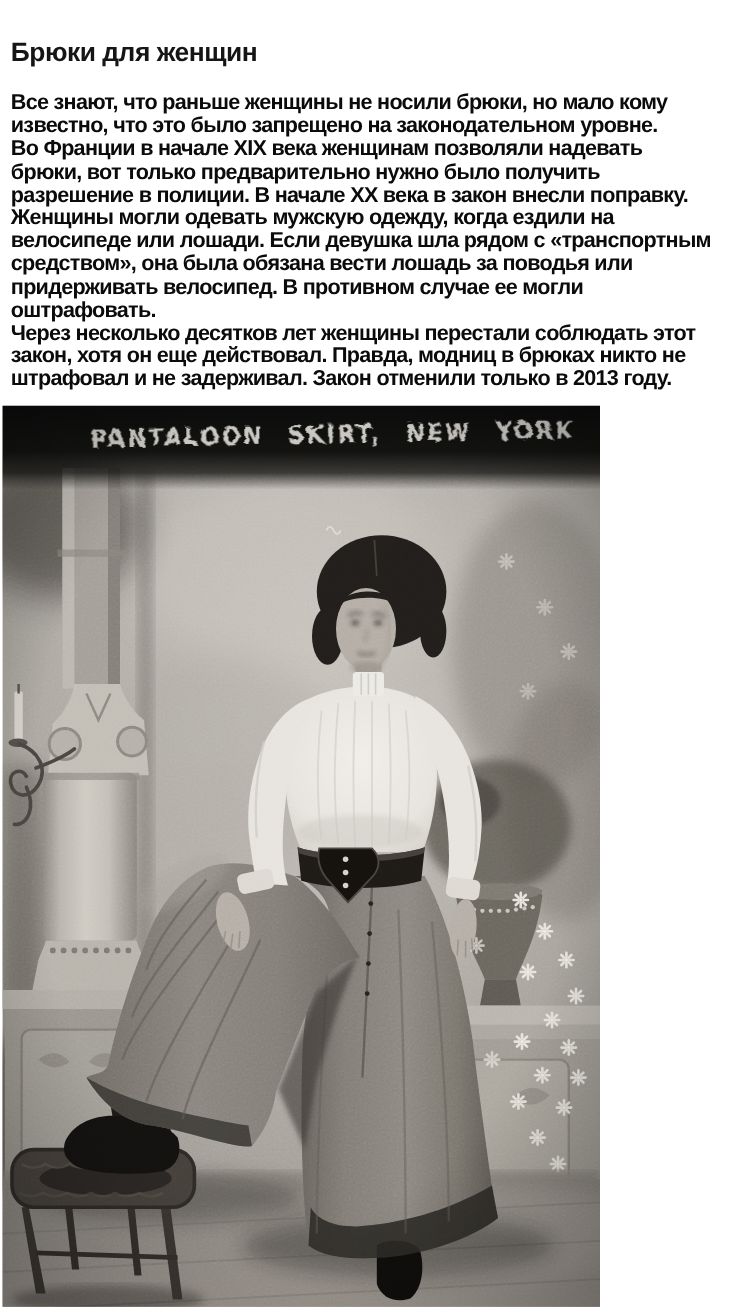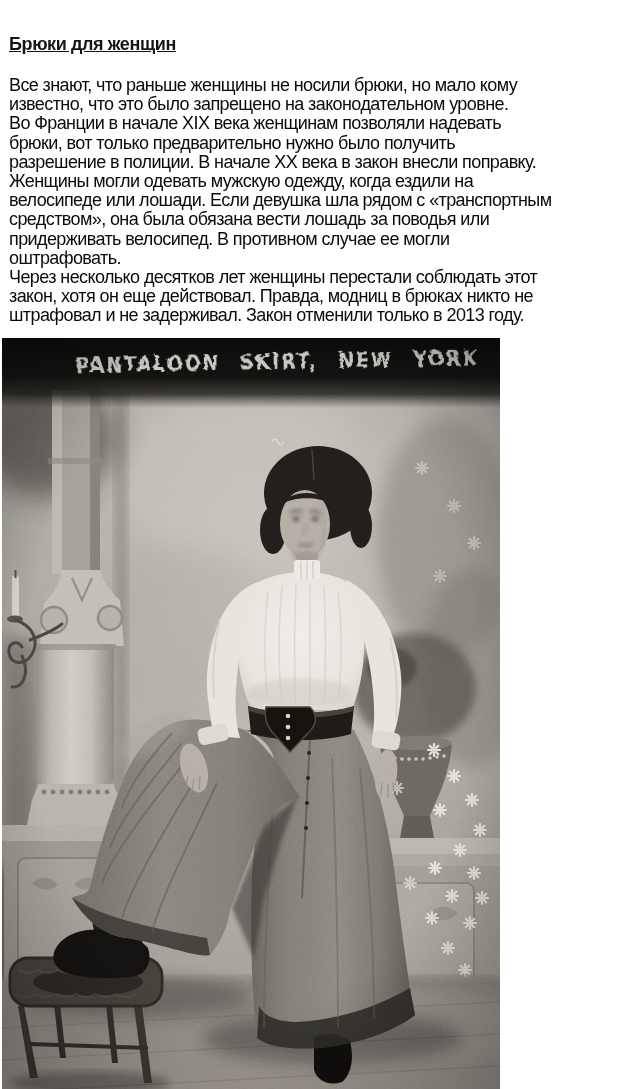--- a/index.html
+++ b/index.html
@@ -5,26 +5,26 @@
   html,body{margin:0;padding:0;}
   body{
     width:620px;height:1089px;overflow:hidden;
     background:#ffffff;
     font-family:"Liberation Sans", sans-serif;
     color:#111;
   }
   .page{width:620px;height:1089px;position:relative;}
   .article-title{
     margin:34px 0 0 9px;
-    font-size:18px;font-weight:700;letter-spacing:-0.4px;
-    line-height:20px;color:#151515;text-decoration:underline;
+    font-size:22px;font-weight:700;letter-spacing:-0.4px;
+    line-height:20px;color:#151515;
   }
   .article-body{
     margin:22px 0 12px 9px;
-    font-size:18px;font-weight:400;letter-spacing:-0.6px;
+    font-size:18px;font-weight:700;letter-spacing:-0.6px;
     line-height:19.2px;color:#0b0b0b;
     white-space:pre-line;
     width:606px;
   }
   figure.photo{
     margin:7px 0 0 2px;padding:0;
     width:498px;height:756px;
     line-height:0;
   }
   svg{display:block;}

